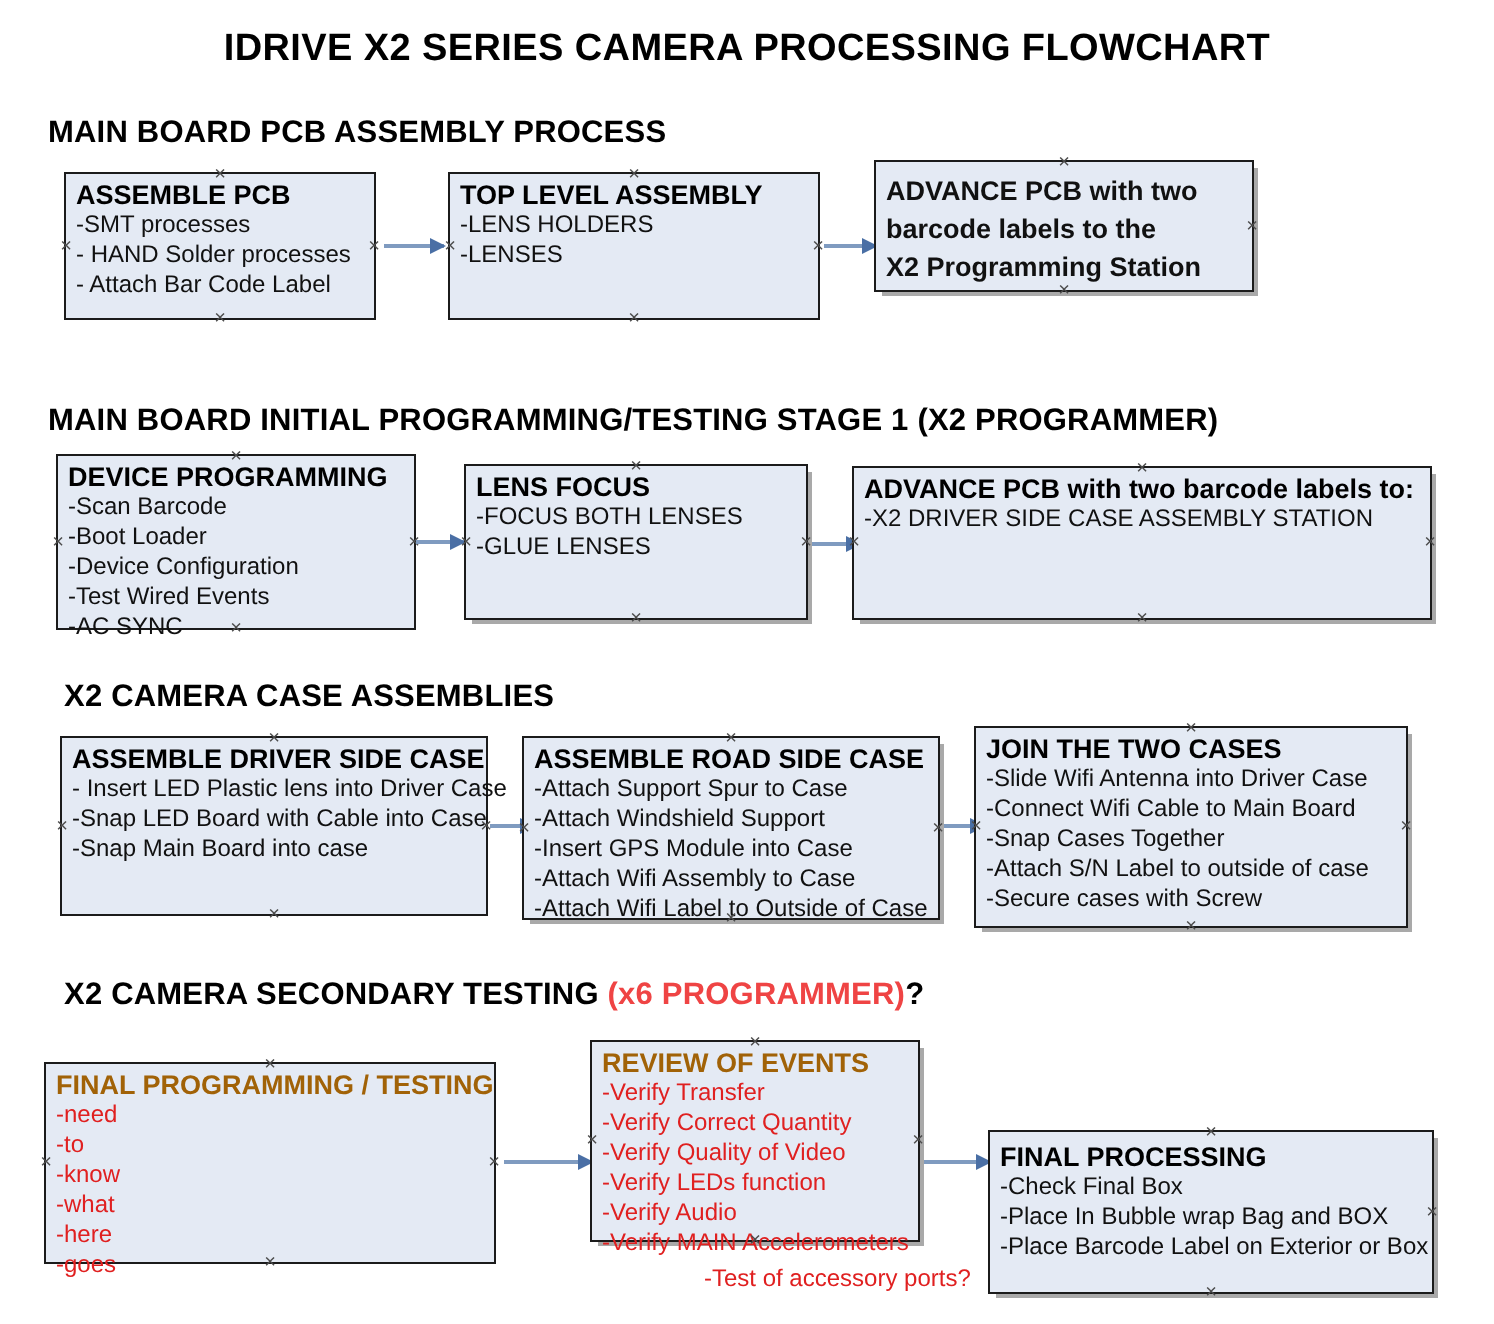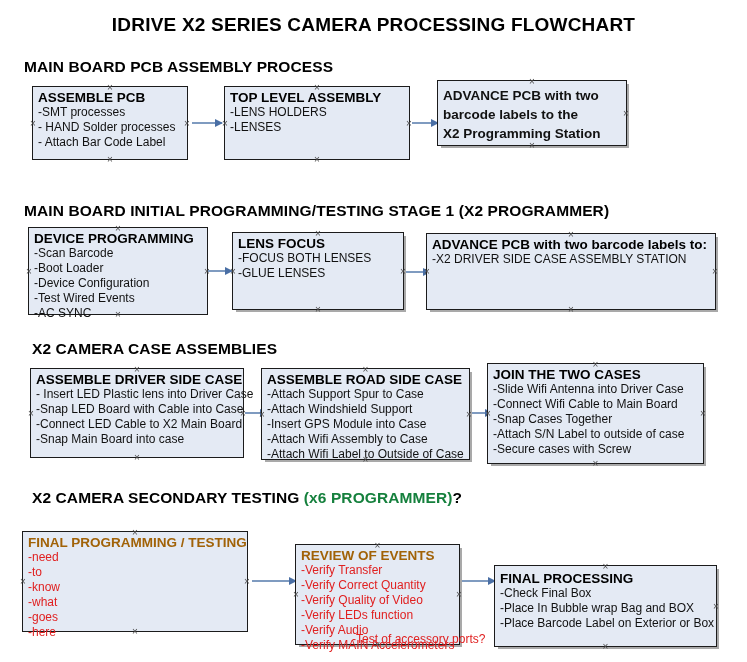--- a/index.html
+++ b/index.html
@@ -31,21 +31,21 @@
   }
   .section-header {
     position: absolute;
     font-size: 15.5px;
     font-weight: bold;
     color: #000000;
     white-space: nowrap;
     letter-spacing: 0.1px;
   }
   .section-header .accent {
-    color: #15803d;
+    color: #ef4444;
   }
   .section-header .tail {
     color: #000000;
   }
   
   .node {
     position: absolute;
     background: #e4eaf4;
     border: 1.3px solid #1b1b1b;
     box-sizing: border-box;
@@ -219,21 +219,20 @@
 
   <div class="section-header" style="left:32px; top:340px;">
     <span>X2 CAMERA CASE ASSEMBLIES</span>
   </div>
 
   <div class="node" style="left:30px; top:368px; width:214px; height:90px;">
     <div class="node-inner">
       <div class="node-title">ASSEMBLE DRIVER SIDE CASE</div>
       <div class="node-line">- Insert LED Plastic lens into Driver Case</div>
       <div class="node-line">-Snap LED Board with Cable into Case</div>
-      <div class="node-line">-Connect LED Cable to X2 Main Board</div>
       <div class="node-line">-Snap Main Board into case</div>
     </div>
     <span class="handle" style="left:50%; top:0;"></span>
     <span class="handle" style="left:50%; top:100%;"></span>
     <span class="handle" style="left:0; top:50%;"></span>
     <span class="handle" style="left:100%; top:50%;"></span>
   </div>
 
   <div class="arrow" style="left:245px; top:412px; width:22px;"></div>
 
@@ -273,32 +272,32 @@
     <span>X2 CAMERA SECONDARY TESTING </span><span class="accent">(x6 PROGRAMMER)</span><span class="tail">?</span>
   </div>
 
   <div class="node" style="left:22px; top:531px; width:226px; height:101px;">
     <div class="node-inner">
       <div class="node-title red">FINAL PROGRAMMING / TESTING</div>
       <div class="node-line red">-need</div>
       <div class="node-line red">-to</div>
       <div class="node-line red">-know</div>
       <div class="node-line red">-what</div>
+      <div class="node-line red">-here</div>
       <div class="node-line red">-goes</div>
-      <div class="node-line red">-here</div>
     </div>
     <span class="handle" style="left:50%; top:0;"></span>
     <span class="handle" style="left:50%; top:100%;"></span>
     <span class="handle" style="left:0; top:50%;"></span>
     <span class="handle" style="left:100%; top:50%;"></span>
   </div>
 
   <div class="arrow" style="left:252px; top:580px; width:44px;"></div>
 
-  <div class="node shadowed" style="left:295px; top:544px; width:165px; height:101px;">
+  <div class="node shadowed" style="left:295px; top:520px; width:165px; height:101px;">
     <div class="node-inner">
       <div class="node-title red">REVIEW OF EVENTS</div>
       <div class="node-line red">-Verify Transfer</div>
       <div class="node-line red">-Verify Correct Quantity</div>
       <div class="node-line red">-Verify Quality of Video</div>
       <div class="node-line red">-Verify LEDs function</div>
       <div class="node-line red">-Verify Audio</div>
       <div class="node-line red">-Verify MAIN Accelerometers</div>
     </div>
     <span class="handle" style="left:50%; top:0;"></span>

